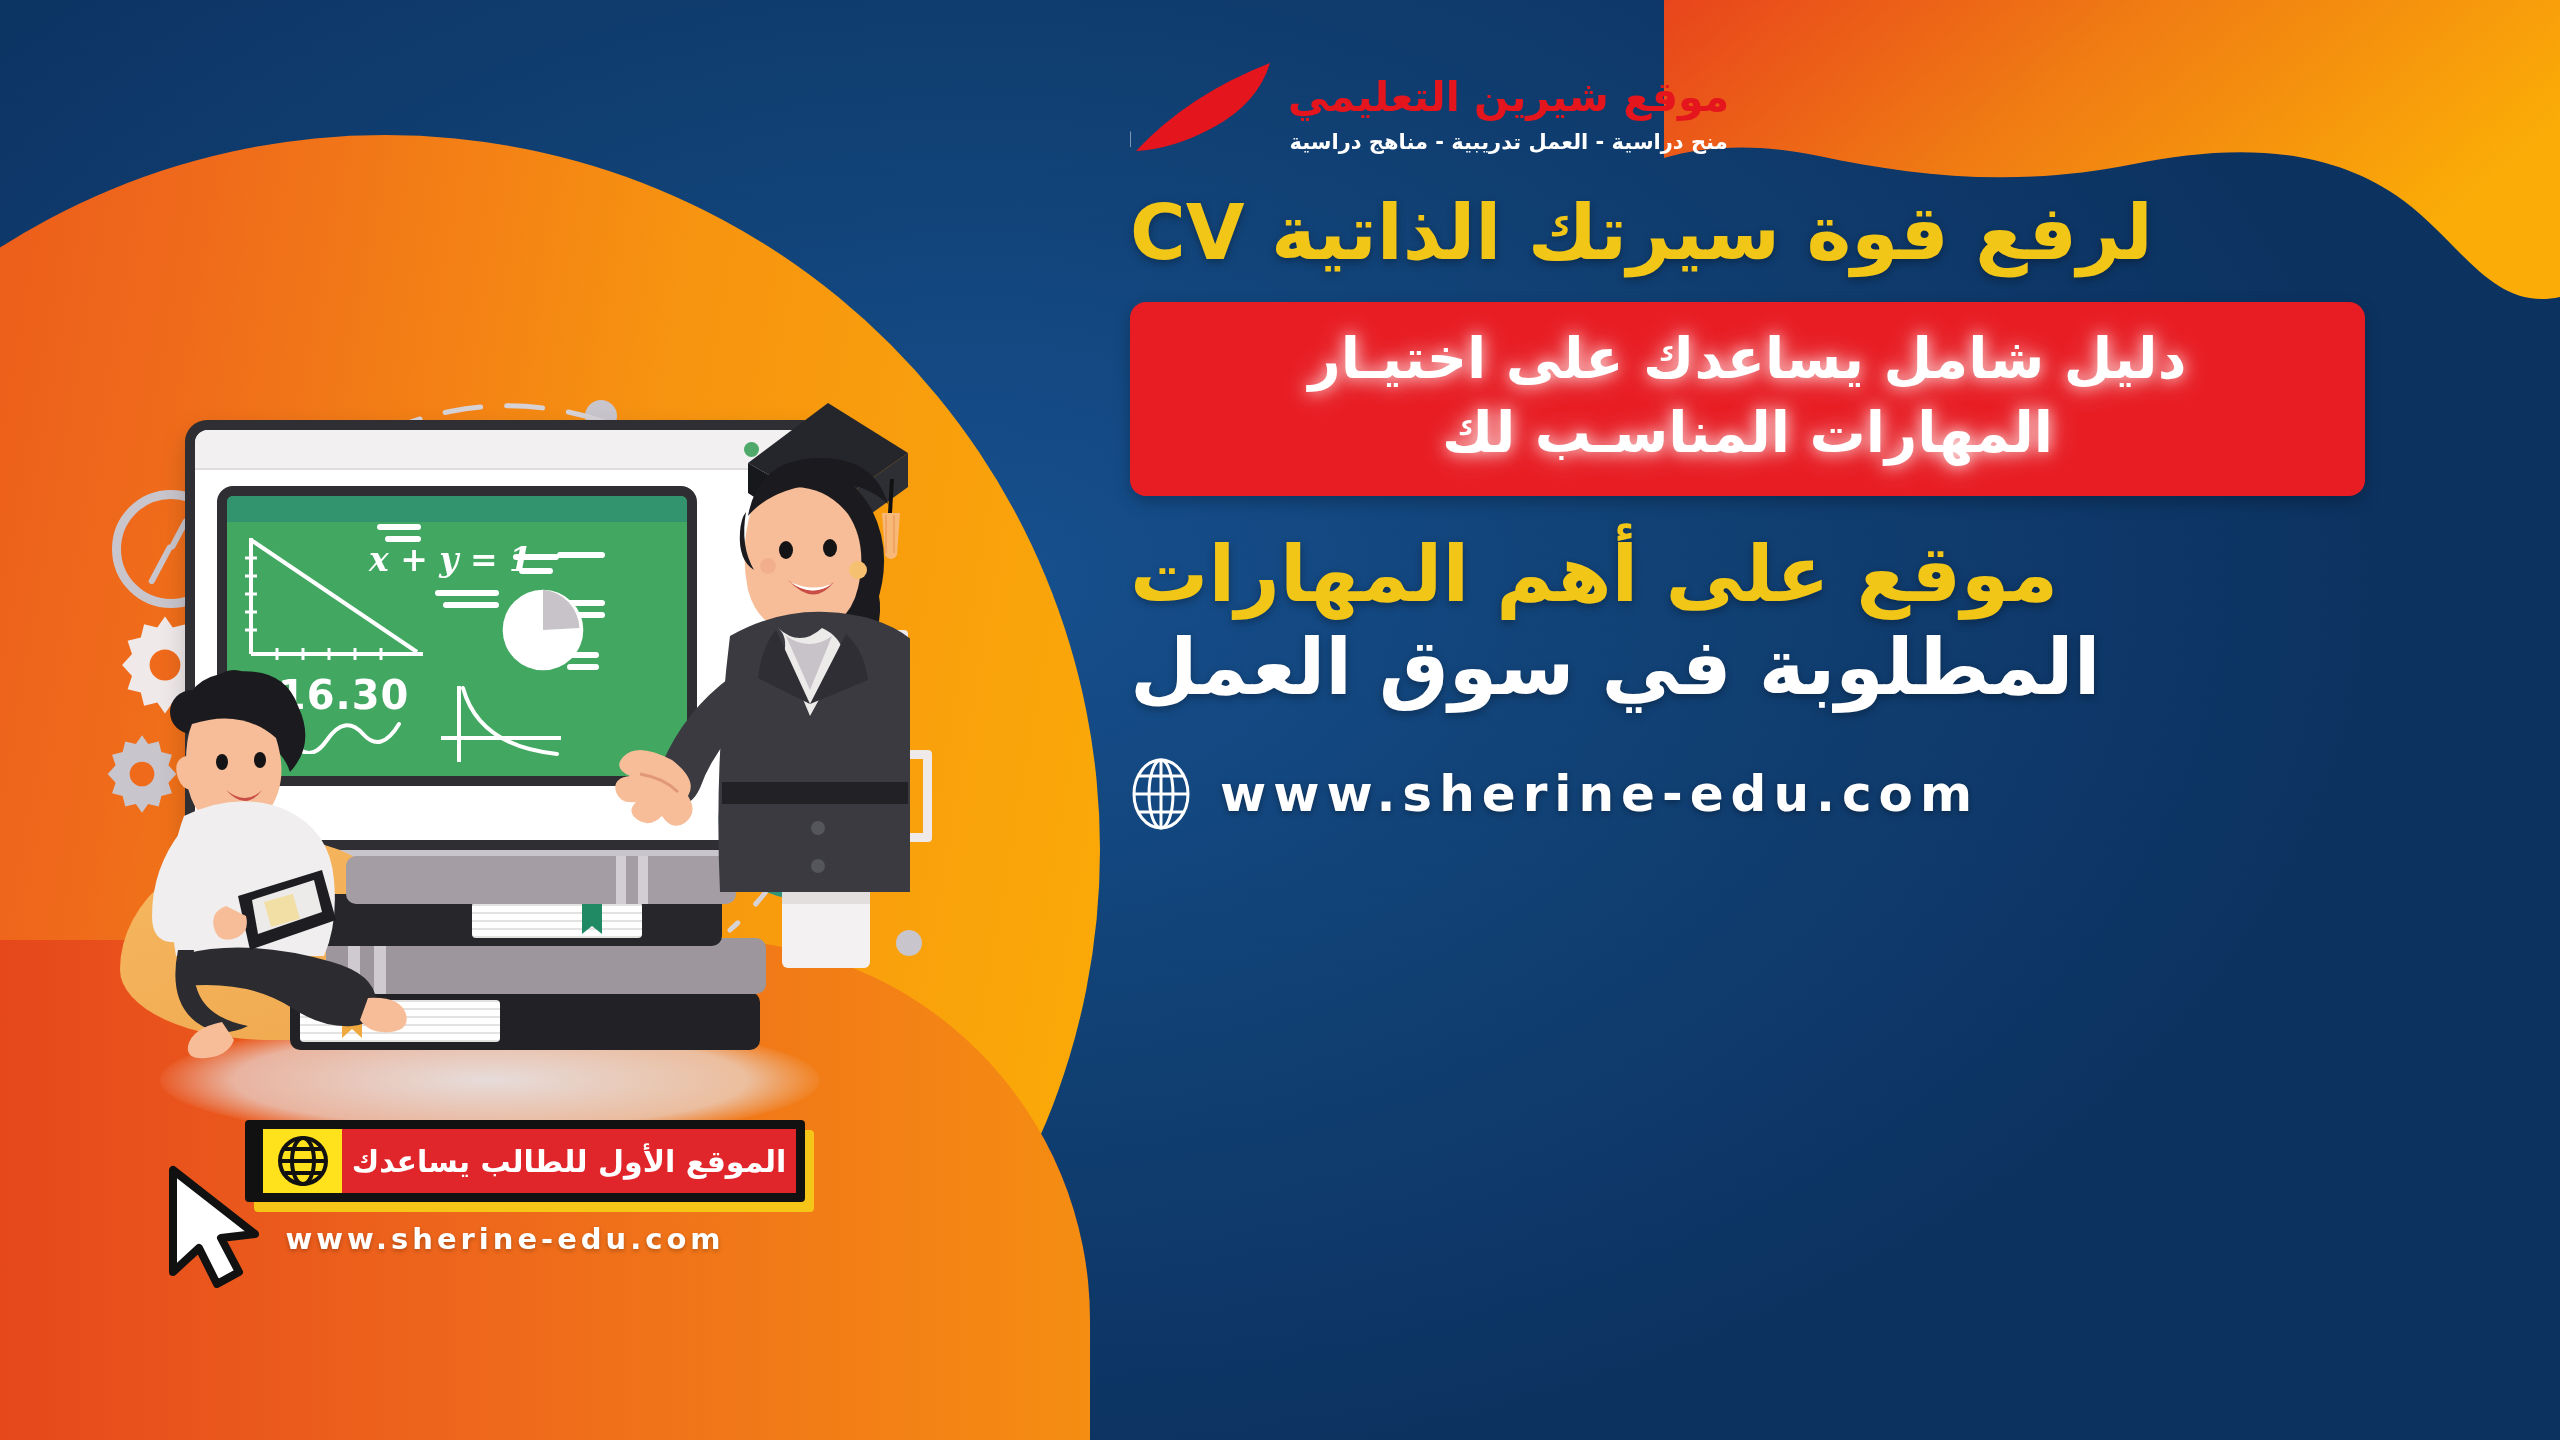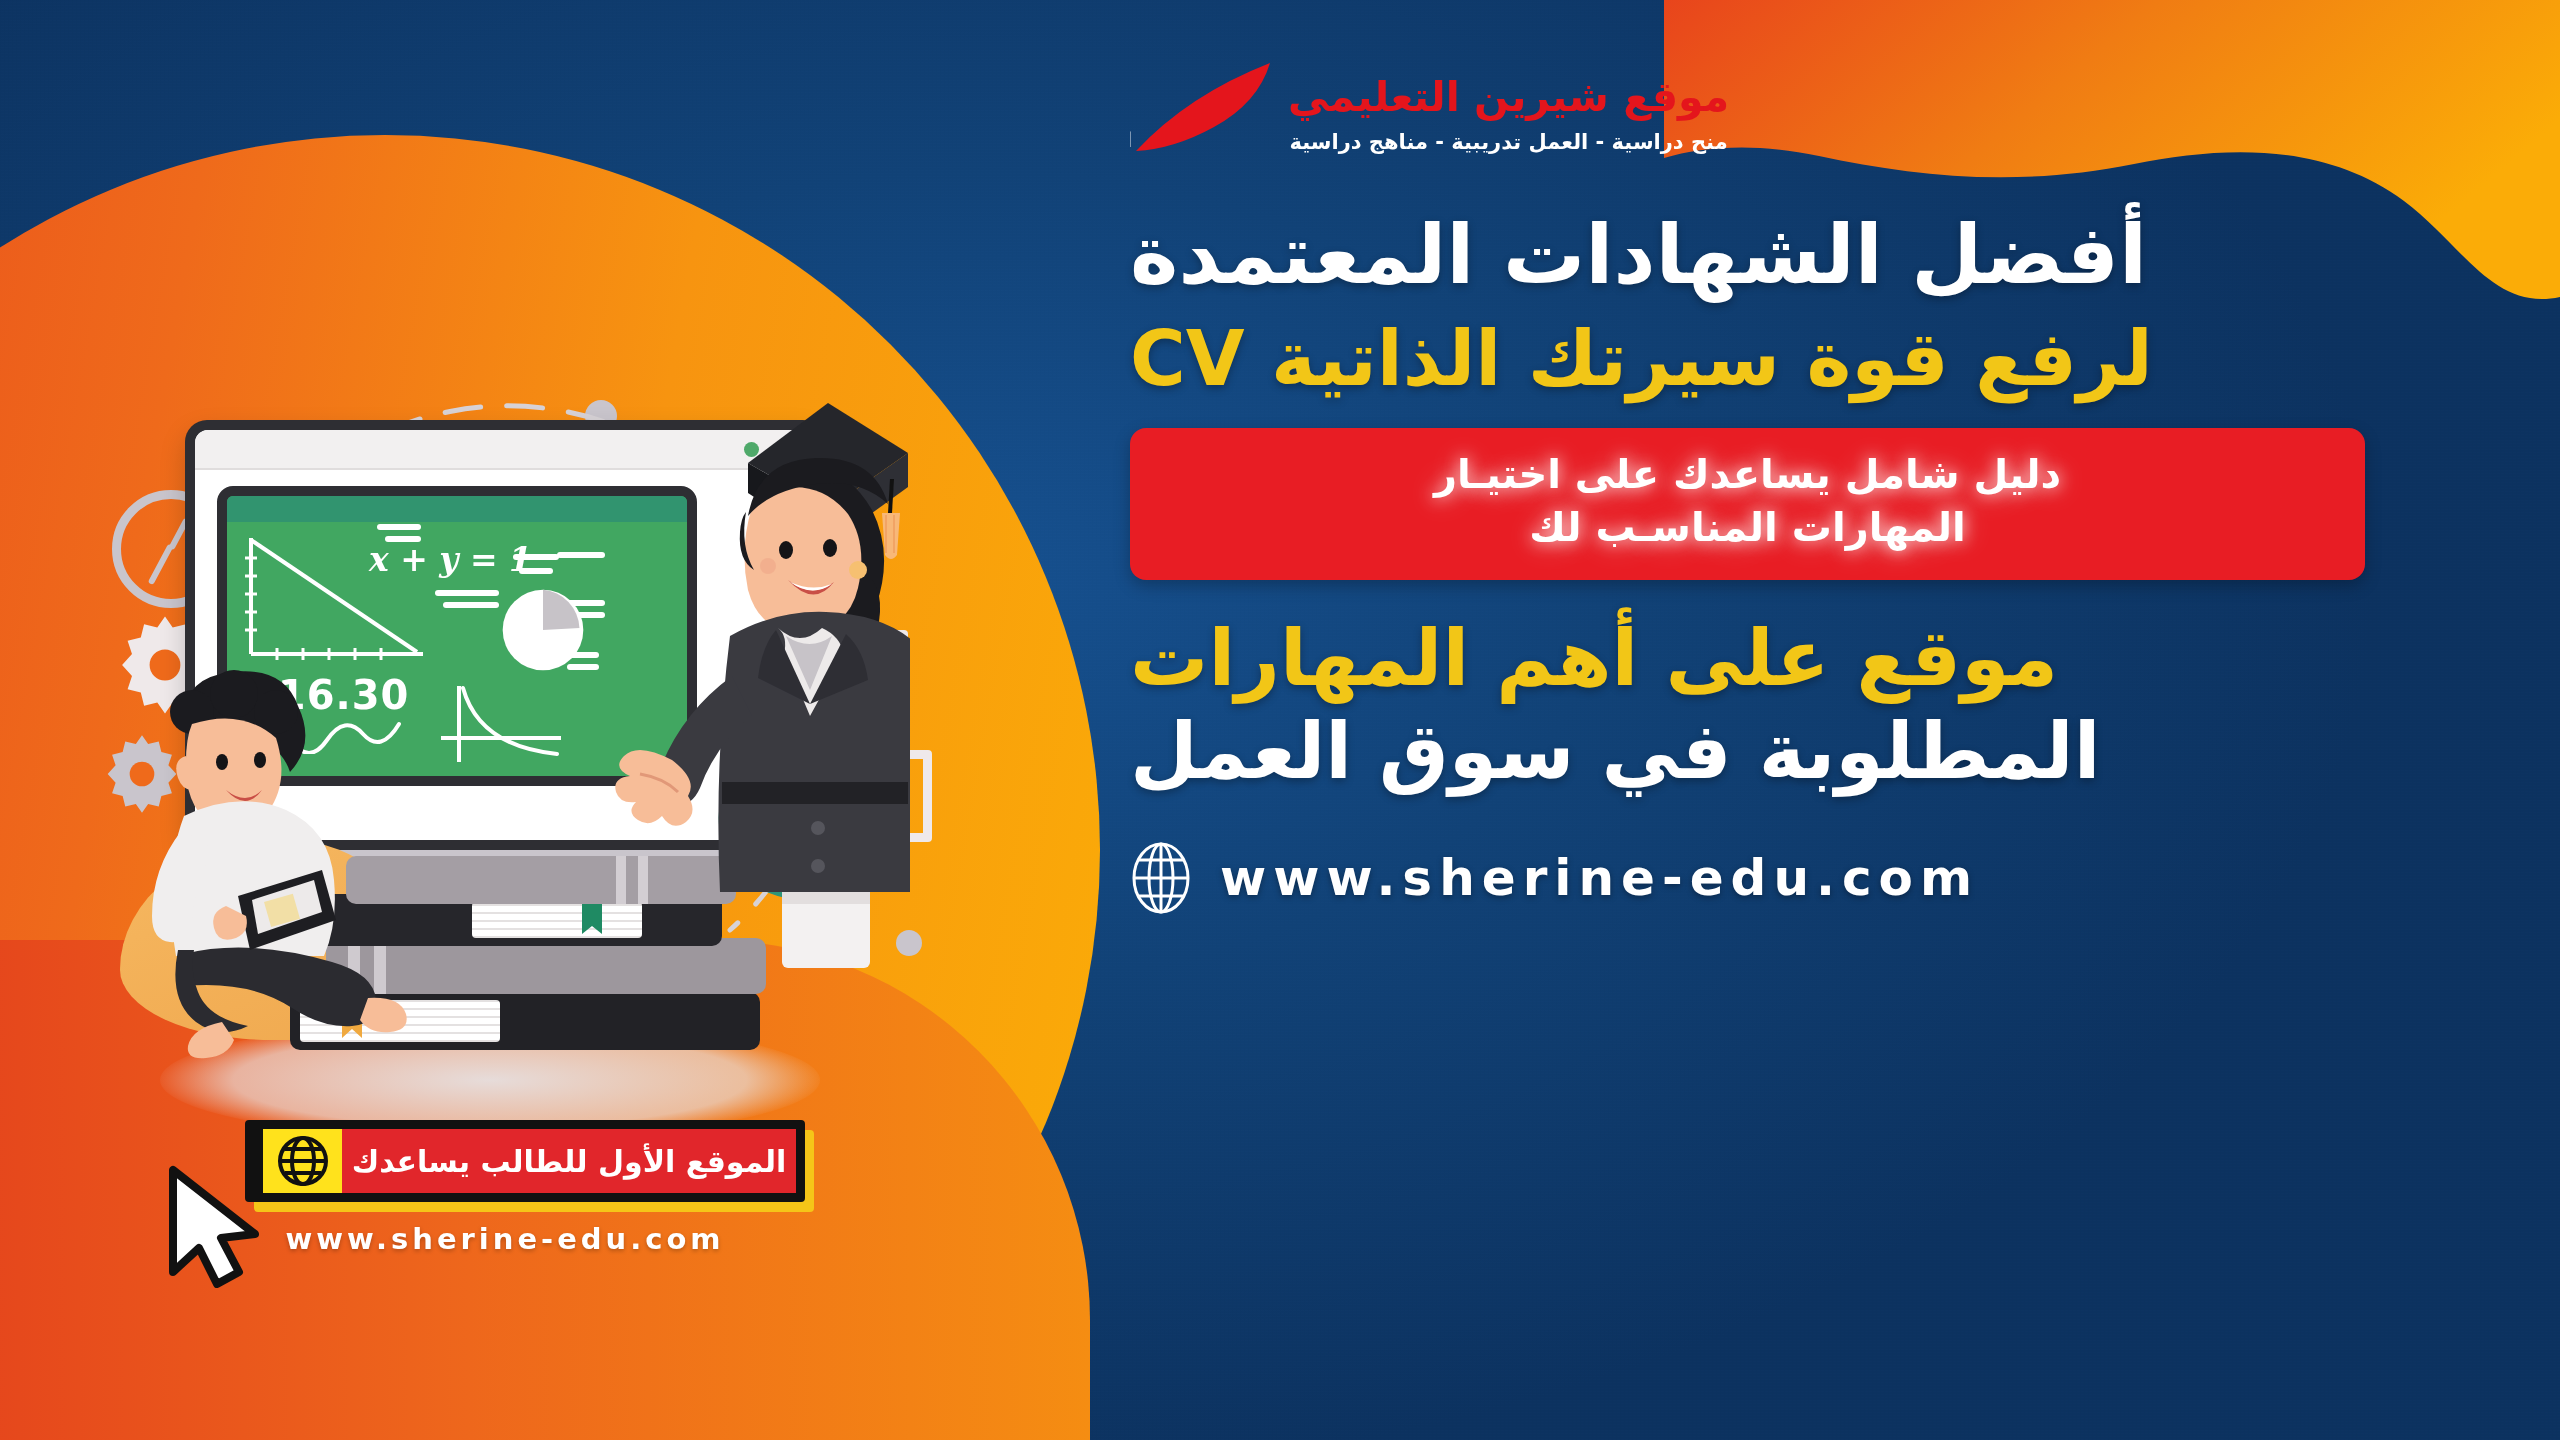--- a/index.html
+++ b/index.html
@@ -210,21 +210,21 @@
   .redbox{
     margin-top:26px;
     background:#e81d24;
     border-radius:16px;
     padding:20px 40px 26px;
     width:1235px;
     text-align:center;
     box-shadow:0 6px 16px rgba(0,0,0,.25);
   }
   .redbox p{
-    color:#fff; font-weight:700; font-size:40px; line-height:1.32;
+    color:#fff; font-weight:700; font-size:56px; line-height:1.32;
     text-shadow:0 0 16px rgba(255,255,255,.85),0 0 30px rgba(255,255,255,.45);
     white-space:nowrap;
   }
   .h3{
     color:#f2c617; font-weight:700; font-size:78px; line-height:1.14;
     text-align:right; white-space:nowrap; margin-top:34px;
     text-shadow:0 3px 9px rgba(0,0,0,.3);
   }
   .h4{
     color:#fff; font-weight:700; font-size:78px; line-height:1.14;
@@ -496,21 +496,20 @@
         <div class="logo-sub">منح دراسية - العمل تدريبية - مناهج دراسية</div>
       </div>
       <div class="logo-mark">
         <svg viewBox="0 0 150 120" width="150" height="120">
           <path d="M6 96 q52 -56 134 -88 q-12 40 -56 64 q-40 22 -78 24 z" fill="#e4151c"></path>
           <text x="8" y="92" font-family="DejaVu Serif, Liberation Serif, serif" font-size="96" fill="#ffffff">SE</text>
         </svg>
       </div>
     </div>
 
-    <div class="h1">أفضل الشهادات المعتمدة</div>
 
     <div class="h2">لرفع قوة سيرتك الذاتية CV</div>
 
     <div class="redbox">
       <p>دليل شامل يساعدك على اختيـار</p>
       <p>المهارات المناسـب لك</p>
     </div>
 
     <div class="h3">موقع على أهم المهارات</div>
     <div class="h4">المطلوبة في سوق العمل</div>

